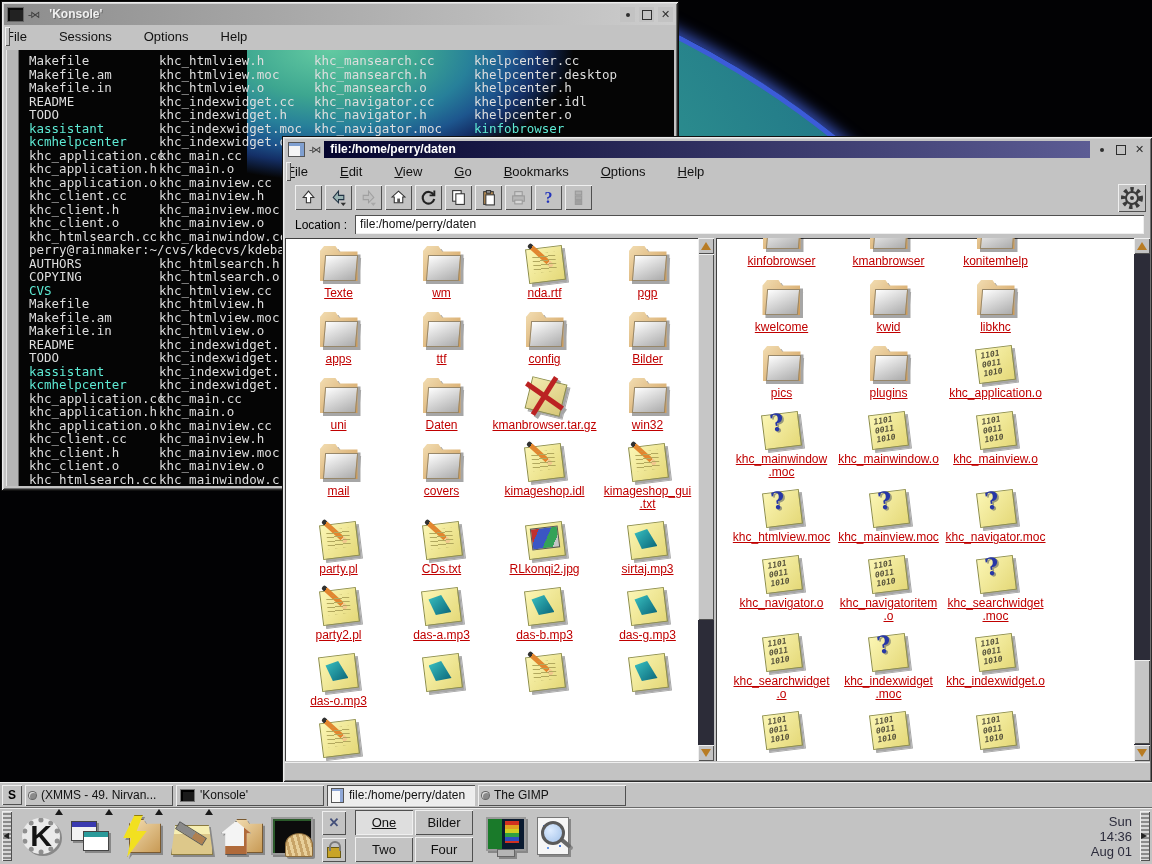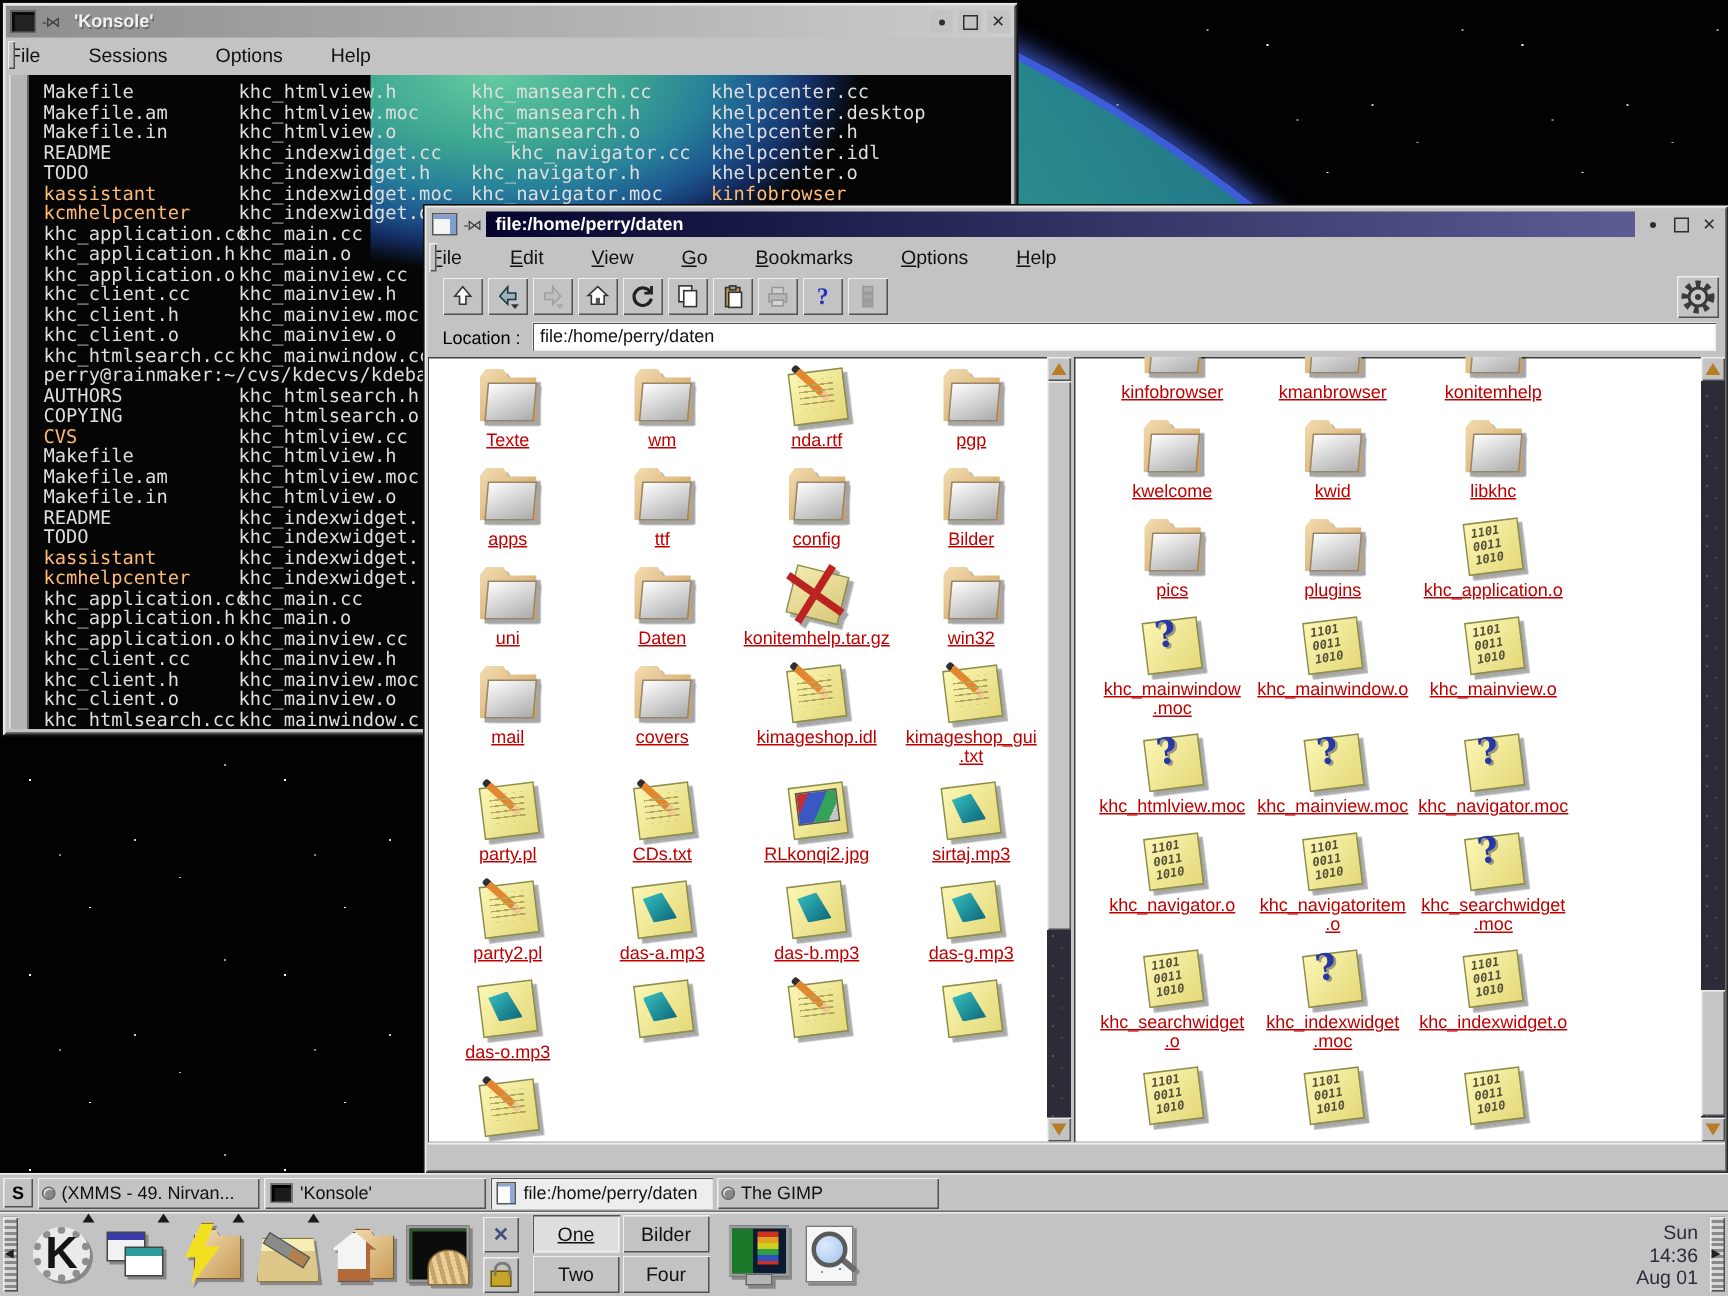--- a/index.html
+++ b/index.html
@@ -44,21 +44,21 @@
   .menubar .mgrip{position:absolute;left:3px;top:2px;bottom:2px;width:5px;background:#c3c3c3;box-shadow:inset 1px 1px 0 #efefef,inset -1px -1px 0 #505050;}
   .mitem u{text-decoration:underline;}
   #konsole-body{position:absolute;left:4px;right:4px;top:48px;bottom:4px;background:#050505;display:flex;overflow:hidden;}
   #konsole-scroll{width:13px;background:#b5b5b5;box-shadow:inset 1px 0 0 #e8e8e8,inset -1px 0 0 #6a6a6a;flex:0 0 auto;}
   #term{position:relative;flex:1;overflow:hidden;}
   #term-planet{position:absolute;left:228px;top:-14px;width:450px;height:158px;
     background:radial-gradient(ellipse 62% 95% at 18% 8%,#64cba2 0%,#3da690 32%,#27809a 52%,#1d568e 66%,#142f66 76%,rgba(4,8,22,0) 88%);}
   #term-lines{position:absolute;left:10px;top:3px;right:0;bottom:0;font-family:"DejaVu Sans Mono",monospace;font-size:12.5px;color:#dedede;}
   .tline{position:relative;height:13.5px;}
   .tseg{position:absolute;white-space:pre;}
-  .tdir{color:#fdba74;}
+  .tdir{color:#5eead4;}
   
   #fm{left:283px;top:137px;width:869px;height:645px;z-index:2;}
   .toolbar{height:29px;display:flex;align-items:center;gap:3px;padding:0 4px 0 12px;position:relative;}
   .tbbtn{width:27px;height:25px;display:flex;align-items:center;justify-content:center;background:#c3c3c3;
     box-shadow:inset 1px 1px 0 #efefef,inset -1px -1px 0 #505050;}
   .tbbtn.disabled svg{opacity:.45;filter:grayscale(1);}
   #gear-btn{position:absolute;right:6px;top:1px;width:28px;height:28px;}
   .locbar{height:25px;display:flex;align-items:center;gap:8px;padding:0 8px 0 12px;}
   .locinput{flex:1;height:19px;background:#fff;box-shadow:inset 1px 1px 0 #505050,inset -1px -1px 0 #efefef;
     padding:0 5px;line-height:19px;color:#111;font-size:12px;border:0;font-family:"Liberation Sans",sans-serif;}
@@ -218,21 +218,21 @@
             </div>
             <div class="tline">
               <span class="tseg" style="left: 0px;">Makefile.in</span>
               <span class="tseg" style="left: 130px;">khc_htmlview.o</span>
               <span class="tseg" style="left: 285px;">khc_mansearch.o</span>
               <span class="tseg" style="left: 445px;">khelpcenter.h</span>
             </div>
             <div class="tline">
               <span class="tseg" style="left: 0px;">README</span>
               <span class="tseg" style="left: 130px;">khc_indexwidget.cc</span>
-              <span class="tseg" style="left: 285px; margin-left: 26px;">khc_navigator.cc</span>
+              <span class="tseg" style="left: 285px;">khc_navigator.cc</span>
               <span class="tseg" style="left: 445px;">khelpcenter.idl</span>
             </div>
             <div class="tline">
               <span class="tseg" style="left: 0px;">TODO</span>
               <span class="tseg" style="left: 130px;">khc_indexwidget.h</span>
               <span class="tseg" style="left: 285px;">khc_navigator.h</span>
               <span class="tseg" style="left: 445px;">khelpcenter.o</span>
             </div>
             <div class="tline">
               <span class="tseg tdir" style="left: 0px;">kassistant</span>
@@ -491,21 +491,21 @@
             </div>
             <div class="cell">
               <div class="fi t-folder"></div>
               <div class="flabel">Daten</div>
             </div>
             <div class="cell">
               <div class="fi t-package">
                 <span class="strap s1"></span>
                 <span class="strap s2"></span>
               </div>
-              <div class="flabel">konitemhelp.tar.gz</div>
+              <div class="flabel">kmanbrowser.tar.gz</div>
             </div>
             <div class="cell">
               <div class="fi t-folder"></div>
               <div class="flabel">win32</div>
             </div>
             <div class="cell">
               <div class="fi t-folder"></div>
               <div class="flabel">mail</div>
             </div>
             <div class="cell">

